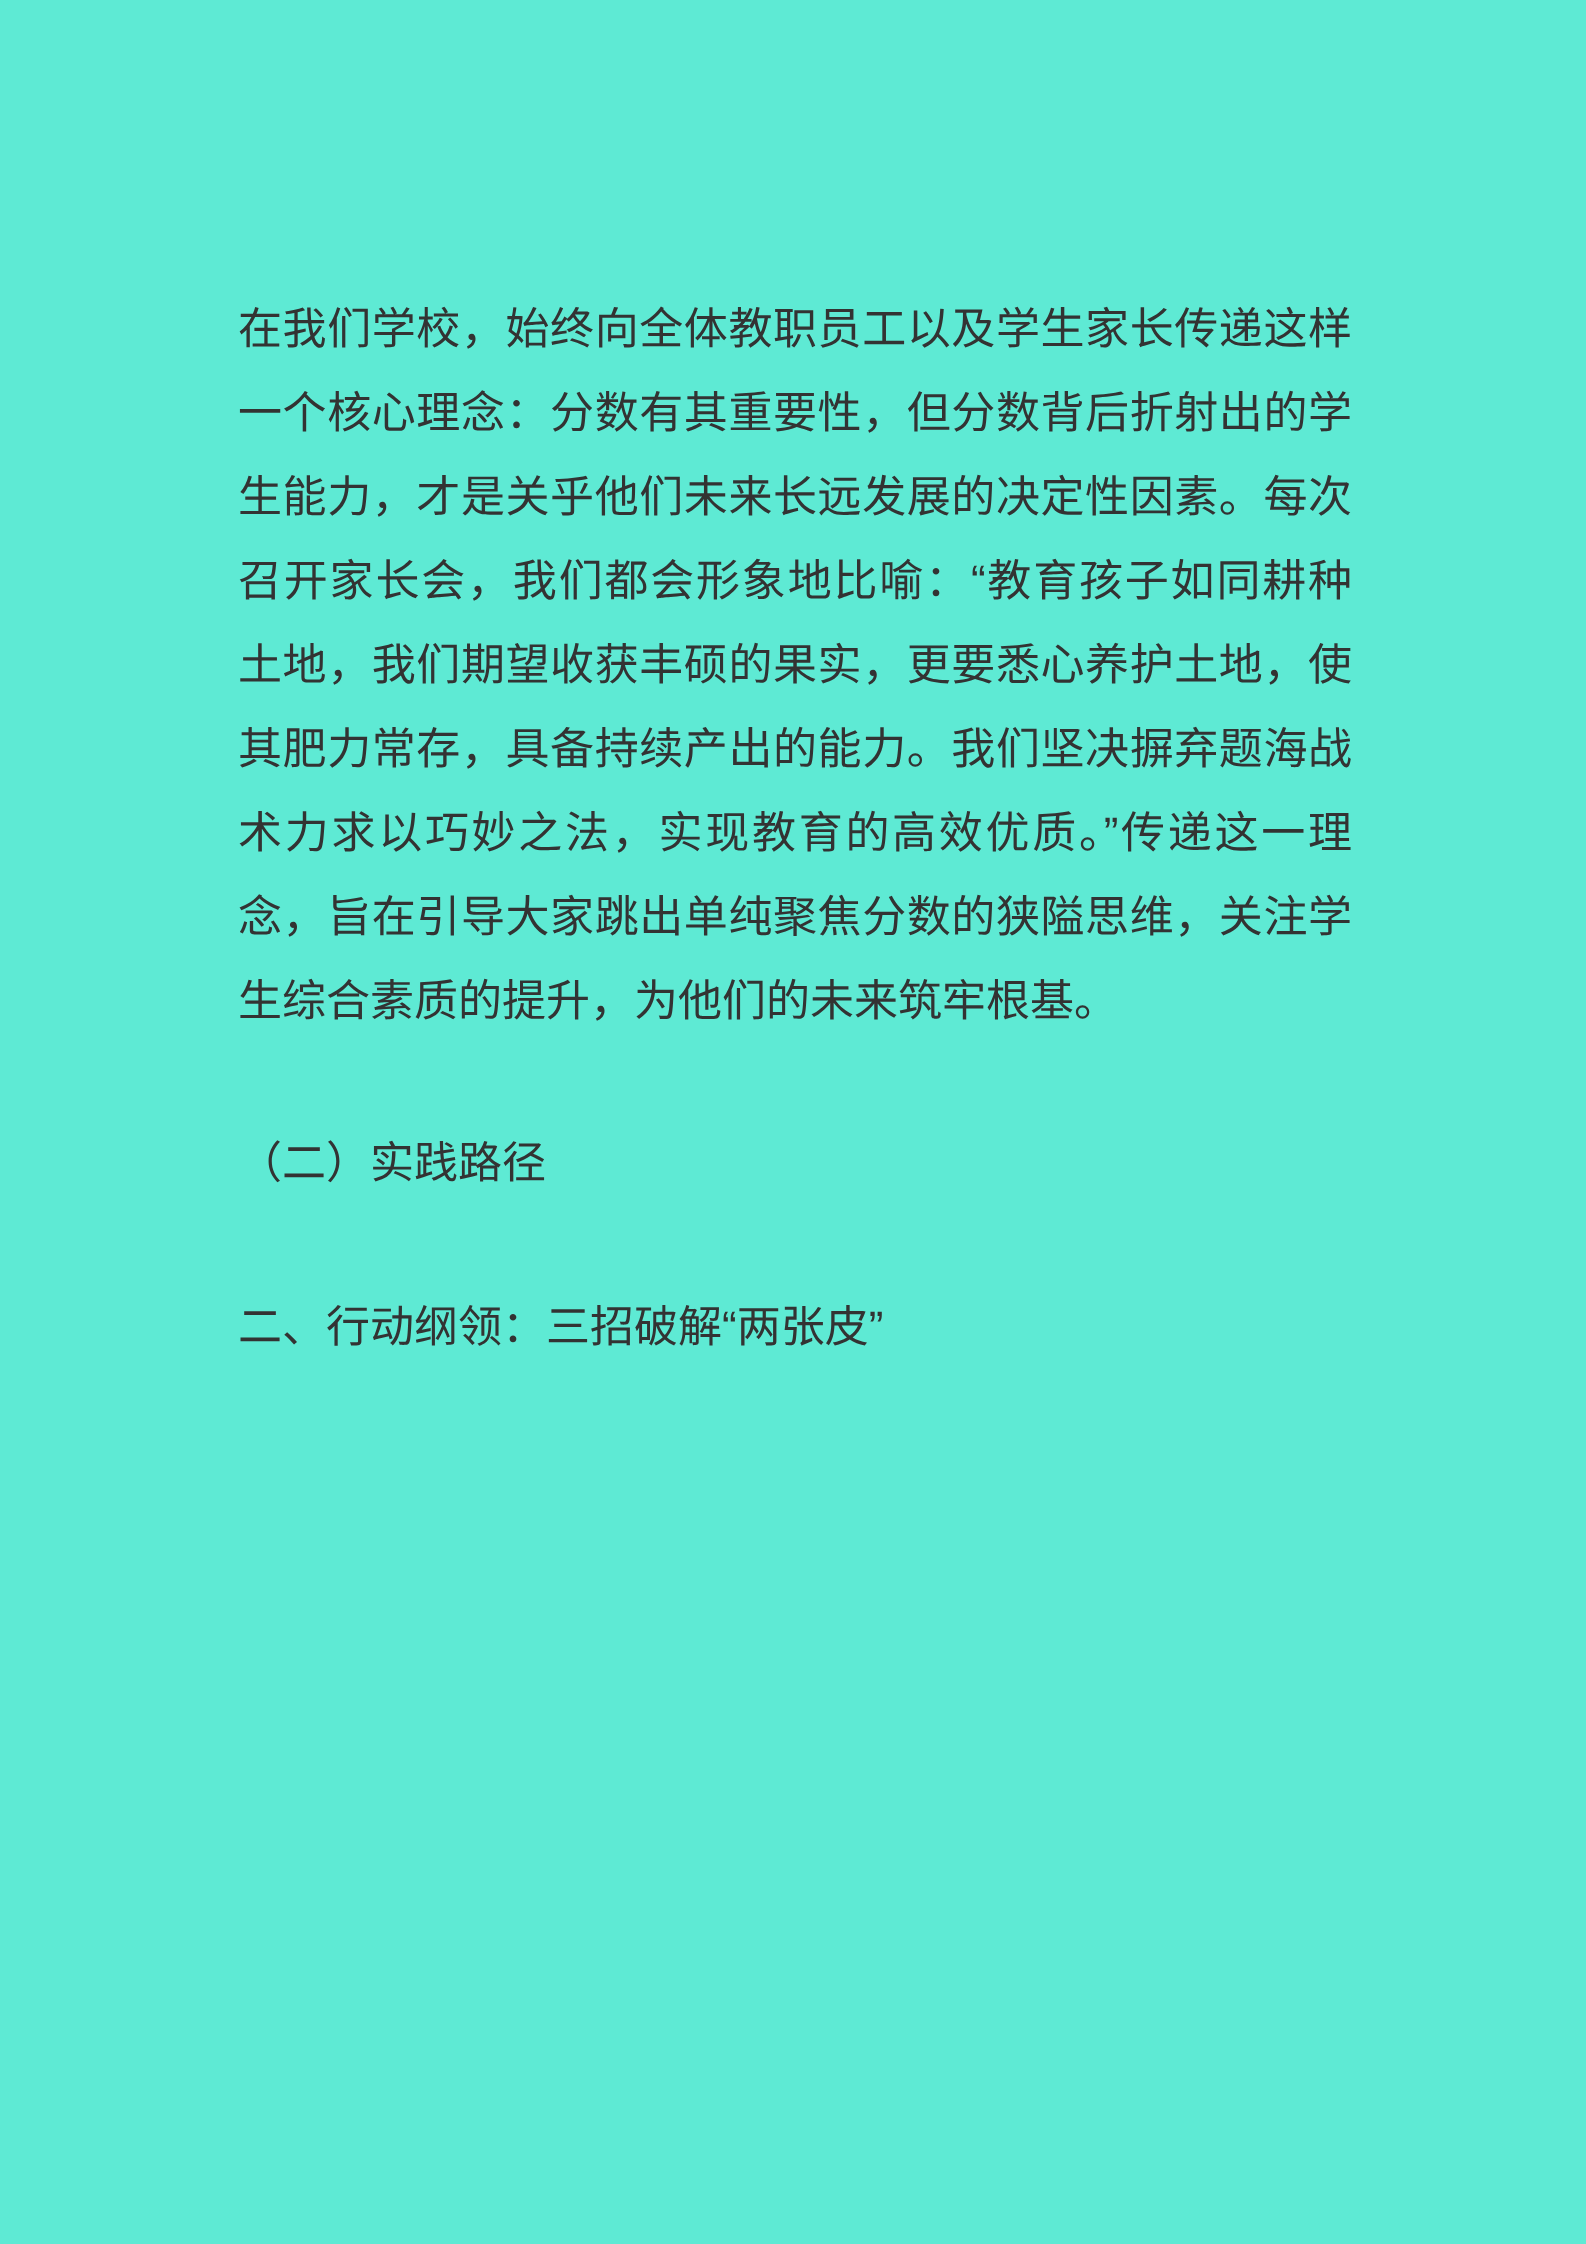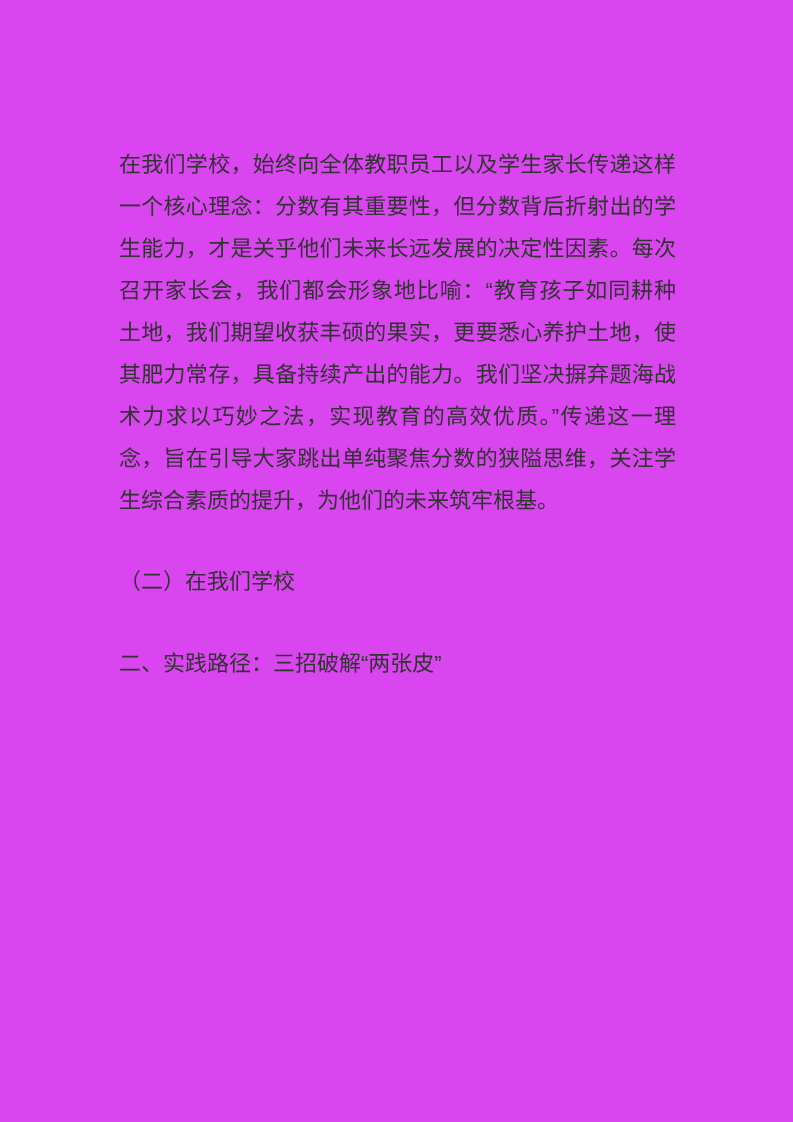--- a/index.html
+++ b/index.html
@@ -9,21 +9,21 @@
     }
     body {
       width: 793px;
       min-height: 1122px;
       font-family: "Liberation Sans", sans-serif;
     }
     .page {
       box-sizing: border-box;
       width: 793px;
       min-height: 1122px;
-      background: #d946ef;
+      background: #5eead4;
       padding: 144px 117px 60px 119px;
     }
     .article-block {
       font-size: 22px;
       line-height: 42px;
       color: #333333;
       text-align: justify;
       font-weight: 400;
       word-break: break-all;
       overflow-wrap: break-word;
@@ -43,18 +43,18 @@
       margin-bottom: 0;
     }
   </style>
 </head>
 <body>
 
 <div class="page">
 
   <p class="article-block">在我们学校，始终向全体教职员工以及学生家长传递这样一个核心理念：分数有其重要性，但分数背后折射出的学生能力，才是关乎他们未来长远发展的决定性因素。每次召开家长会，我们都会形象地比喻：“教育孩子如同耕种土地，我们期望收获丰硕的果实，更要悉心养护土地，使其肥力常存，具备持续产出的能力。我们坚决摒弃题海战术力求以巧妙之法，实现教育的高效优质。”传递这一理念，旨在引导大家跳出单纯聚焦分数的狭隘思维，关注学生综合素质的提升，为他们的未来筑牢根基。</p>
 
-  <div class="article-heading">（二）在我们学校</div>
+  <div class="article-heading">（二）实践路径</div>
 
 
-  <div class="article-heading">二、实践路径：三招破解“两张皮”</div>
+  <div class="article-heading">二、行动纲领：三招破解“两张皮”</div>
 
 </div>
 
 </body></html>

